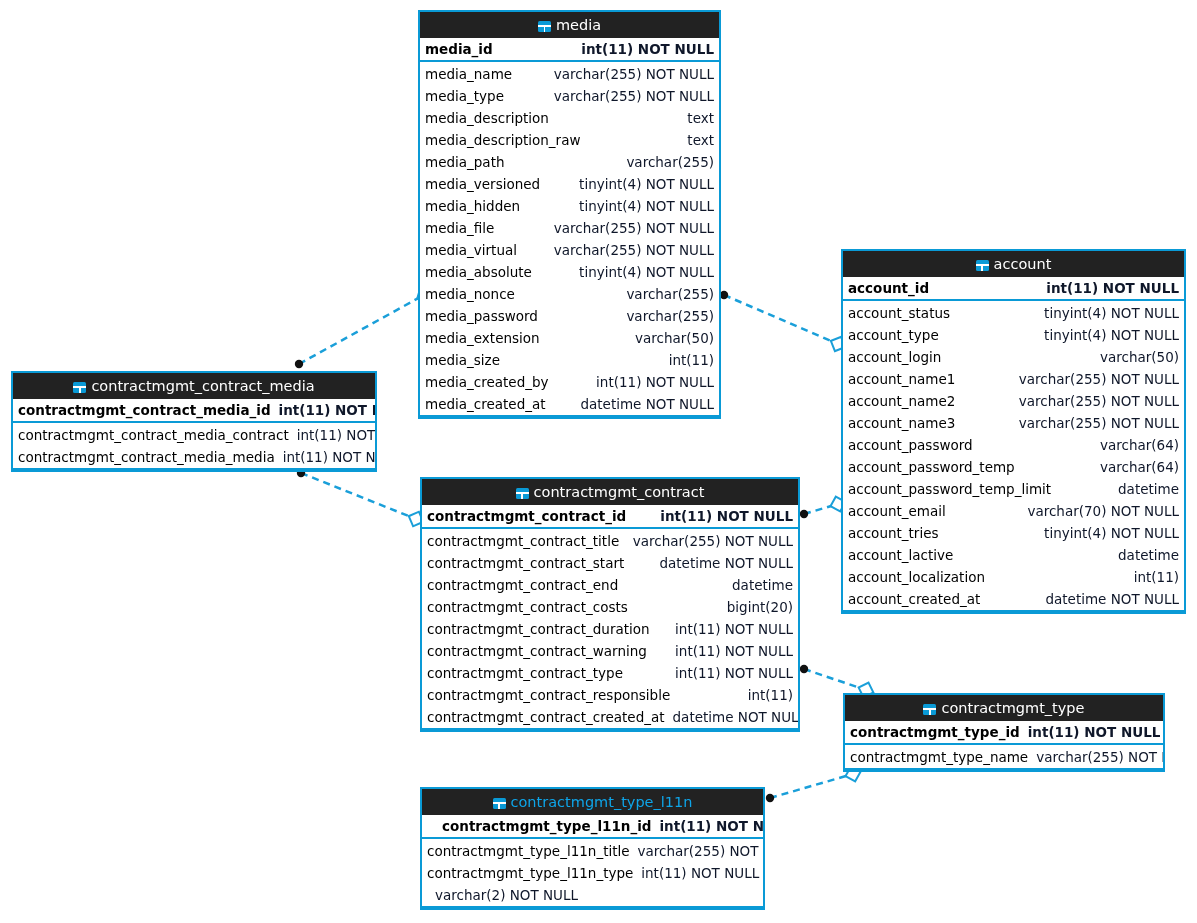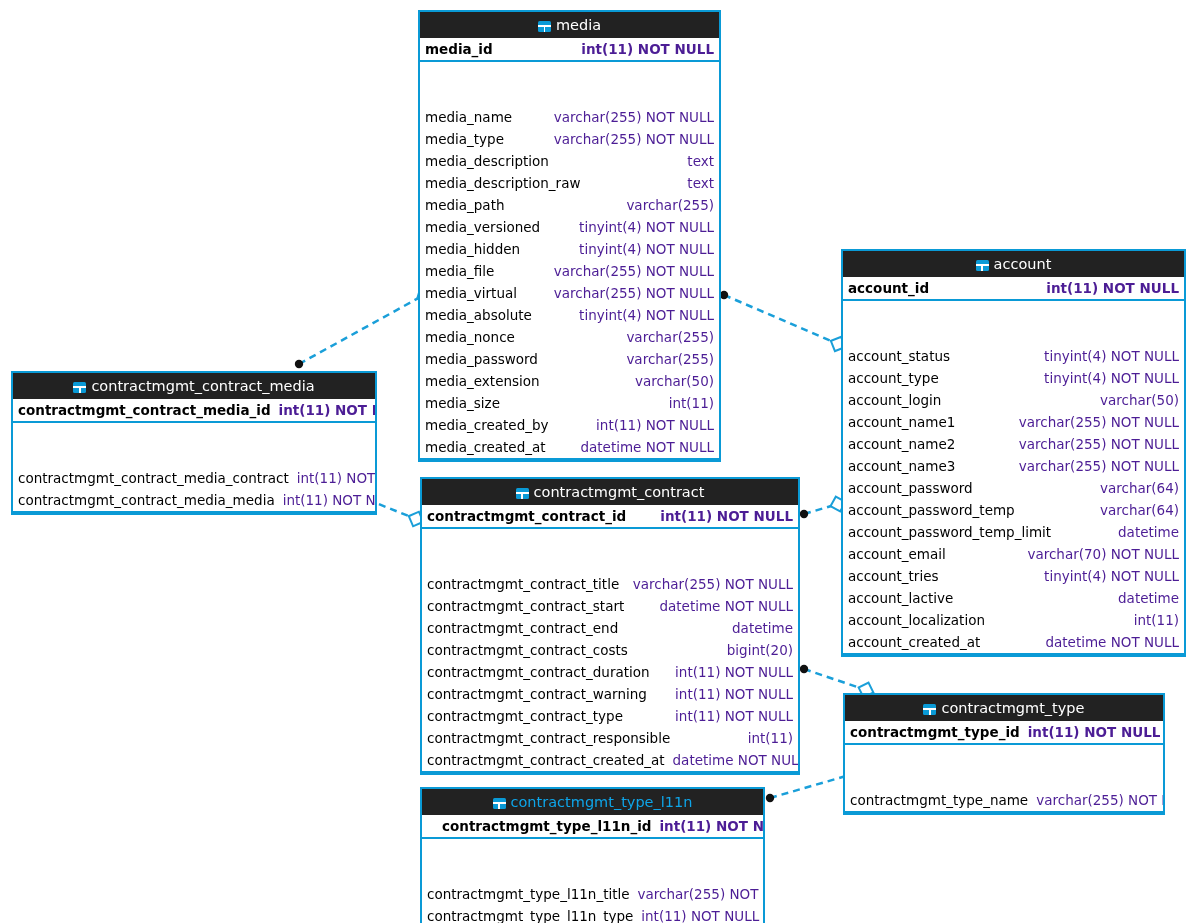--- a/index.html
+++ b/index.html
@@ -89,23 +89,23 @@
     height: 22px;
     line-height: 22px;
     padding: 0 5px;
     font-size: 13.5px;
     color: #000000;
     white-space: nowrap;
   }
   .field.pk .fname,
   .field.pk .ftype { font-weight: bold; }
   .field .fname { text-align: left; }
-  .field .ftype { text-align: left; padding-left: 8px; color: #4c1d95; }
-
-  .fields-body { padding-top: 1px; margin-top: 43px; }
+  .field .ftype { text-align: left; padding-left: 8px; color: #0f172a; }
+
+  .fields-body { padding-top: 1px; }
 </style>
 </head>
 <body>
 
 <div id="canvas">
   <svg id="edges" width="1197" height="923" viewBox="0 0 1197 923">
       <g>
         <line x1="299" y1="364" x2="424" y2="295" stroke="#1a9fd9" stroke-width="2.5" stroke-dasharray="7,5"></line>
         <circle cx="299" cy="364" r="4.2" fill="#111111"></circle>
         <rect x="418.5" y="289.5" width="11" height="11" fill="#ffffff" stroke="#1a9fd9" stroke-width="2" transform="rotate(16.10130239915842 424 295)"></rect>

